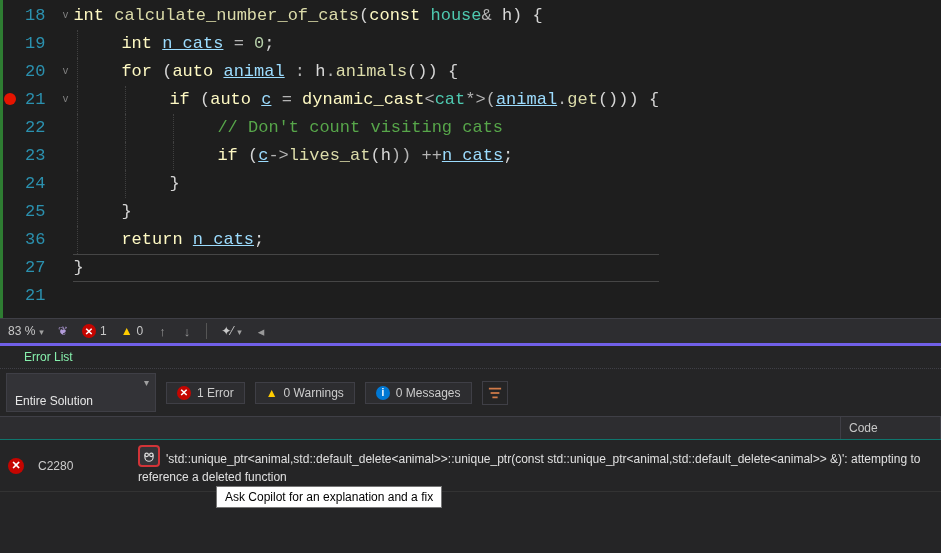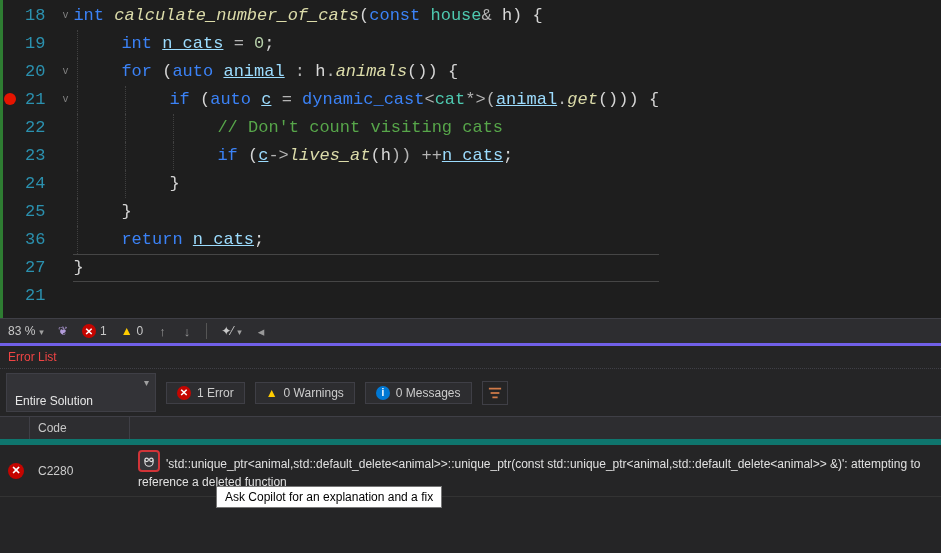--- a/index.html
+++ b/index.html
@@ -63,23 +63,23 @@
     padding-top: 2px;
     white-space: pre;
     position: relative;
   }
   .code .line { height: 28px; position: relative; }
   .indent-guide {
     position: absolute;
     top: 0; bottom: 0;
     border-left: 1px dotted #404040;
   }
-  .kw   { color: #3b82f6; }
+  .kw   { color: #fef9c3; }
   .type { color: #4ec9b0; }
-  .fn   { color: #dcdcaa; font-style: italic; }
+  .fn   { color: #dcdcaa; }
   .var  { color: #9cdcfe; text-decoration: underline; }
   .mvar { color: #dadada; }
   .op   { color: #b4b4b4; }
   .num  { color: #b5cea8; }
   .cmt  { color: #57a64a; }
   .pn   { color: #d4d4d4; }
   .cursor-line {
     position: absolute;
     left: 0; right: 0;
     height: 28px;
@@ -120,22 +120,22 @@
     flex: 1 1 auto;
     background: #252526;
     font-family: "Segoe UI", sans-serif;
     font-size: 12px;
     color: #cccccc;
     display:flex;
     flex-direction:column;
     position: relative;
   }
   .panel-title {
-    padding: 4px 8px;
-    color: #ef4444;
+    padding: 4px 24px;
+    color: #86efac;
     border-bottom: 1px dotted #3f3f46;
   }
   .toolbar {
     display: flex;
     align-items: center;
     gap: 10px;
     padding: 4px 6px;
     border-bottom: 1px solid #3f3f46;
   }
   .dropdown {
@@ -175,22 +175,23 @@
     align-items:center; justify-content:center;
     color:#fff; font-size:10px; font-weight:bold;
   }
   .icon-btn {
     width: 26px; height:24px; border:1px solid transparent;
     display:inline-flex; align-items:center; justify-content:center;
     color:#c8c8c8;
   }
   .table-head {
     display:flex;
-    border-bottom:6px solid #0f766e;
+    border-bottom:1px solid #0f766e;
     background:#2d2d30;
+    justify-content:flex-end;
   }
   .table-head .cell {
     padding:4px 8px;
     border-right:1px solid #3f3f46;
     color:#c8c8c8;
   }
   .col-a { width:30px; }
   .col-b { width:100px; }
   .col-c { flex:1; }
   .table-row {

